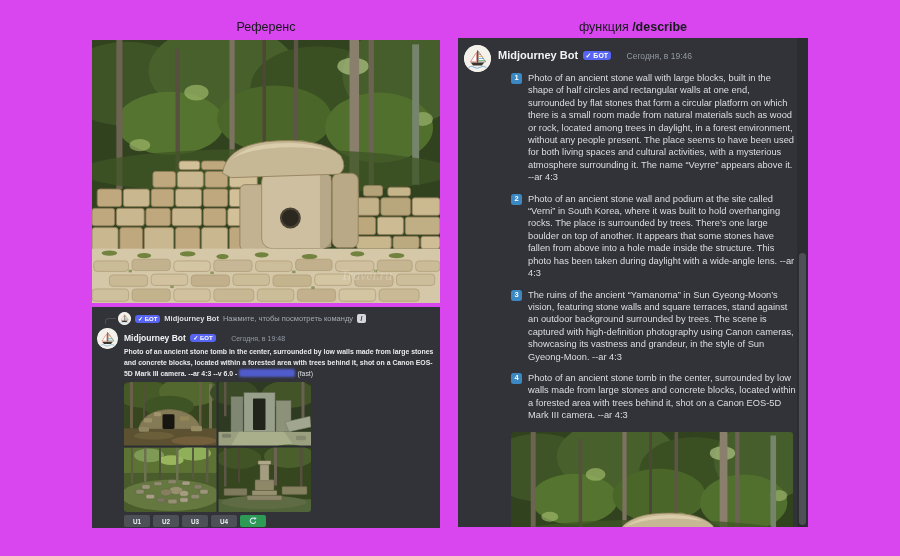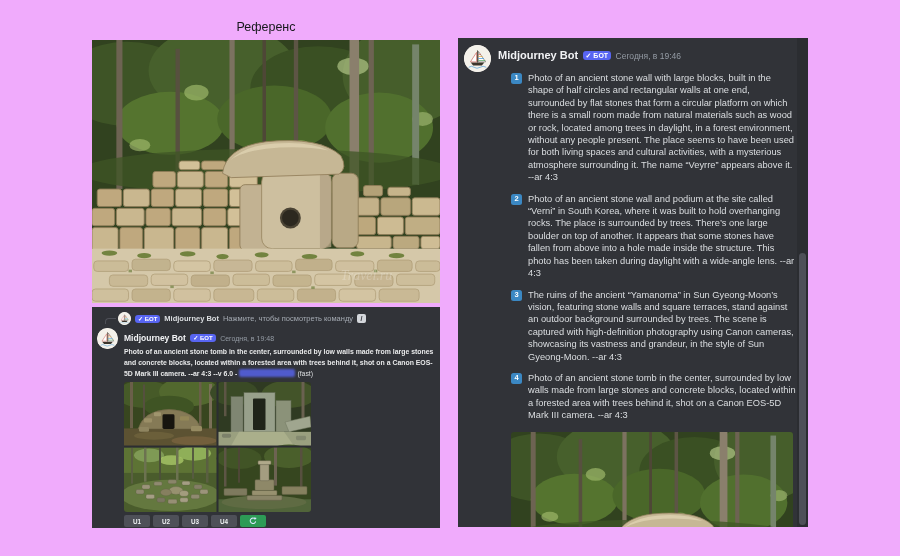--- a/index.html
+++ b/index.html
@@ -1,17 +1,17 @@
 <!DOCTYPE html>
 <html><head>
 <meta charset="utf-8">
 <style>
   * { margin:0; padding:0; box-sizing:border-box; }
   html,body { background:#fff; }
-  .page { position:relative; width:900px; height:556px; background:#f0abfc;
+  .page { position:relative; width:900px; height:556px; background:#d946ef;
           font-family:"Liberation Sans", sans-serif; overflow:hidden; }
 
   
   .col-title { position:absolute; top:20px; font-size:12.5px; color:#17191c; text-align:center; }
   .col-title.left  { left:92px;  width:348px; }
   .col-title.right { left:458px; width:350px; }
   .col-title b { font-weight:bold; }
 
   
   .ref-photo { position:absolute; left:92px; top:40px; width:348px; height:263px; overflow:hidden; }
@@ -25,21 +25,21 @@
   .scroll-track { position:absolute; right:0; top:0; bottom:0; width:11px; background:#2b2d31; }
   .scroll-thumb { position:absolute; left:2px; right:2px; top:44%; bottom:2px; background:#4e5058; border-radius:4px; }
 
   
   .msg { display:flex; align-items:flex-start; }
   .avatar { flex:none; border-radius:50%; overflow:hidden; background:#f4f1ea; }
   .mhead { white-space:nowrap; }
   .uname { font-weight:bold; color:#f2f3f5; }
   .badge { display:inline-block; background:#5865f2; color:#fff; font-weight:bold;
            border-radius:3px; padding:1px 3px 1px 3px; line-height:1; vertical-align:1px; }
-  .tstamp { color:#949ba4; margin-left:0; }
+  .tstamp { color:#949ba4; margin-left:11px; }
 
   
   .pright .inner { padding:7px 16px 0 6px; }
   .pright .avatar { width:27px; height:27px; margin-right:7px; }
   .pright .uname { font-size:11px; }
   .pright .badge { font-size:7px; }
   .pright .tstamp { font-size:8.5px; }
   .desc { position:relative; margin:9px 0 0 13px; padding-left:17px;
           width:287px; font-size:9.3px; line-height:12.4px; color:#dbdee1; }
   .numbox { position:absolute; left:0; top:1px; width:11px; height:11px; background:#3b88c3;
@@ -331,20 +331,23 @@
       <path d="M5.4 4.6 L9 1 M9 1 H6.2 M9 1 V3.8" stroke="#cfd3d8" stroke-width="1" fill="none"></path>
     </symbol>
   </defs>
 </svg>
 
 <div class="page">
 
   <div class="col-title left">
     <span>Референс</span>
   </div>
+  <div class="col-title right">
+    <span>функция </span><b>/describe</b>
+  </div>
 
   <div class="ref-photo">
     <svg viewBox="0 0 400 300" preserveAspectRatio="none" width="100%" height="100%">
         <use href="#sym-dolmen"></use>
       </svg>
   </div>
 
   <div class="dpanel pleft">
     <div class="inner">
       <div class="reply-row">

